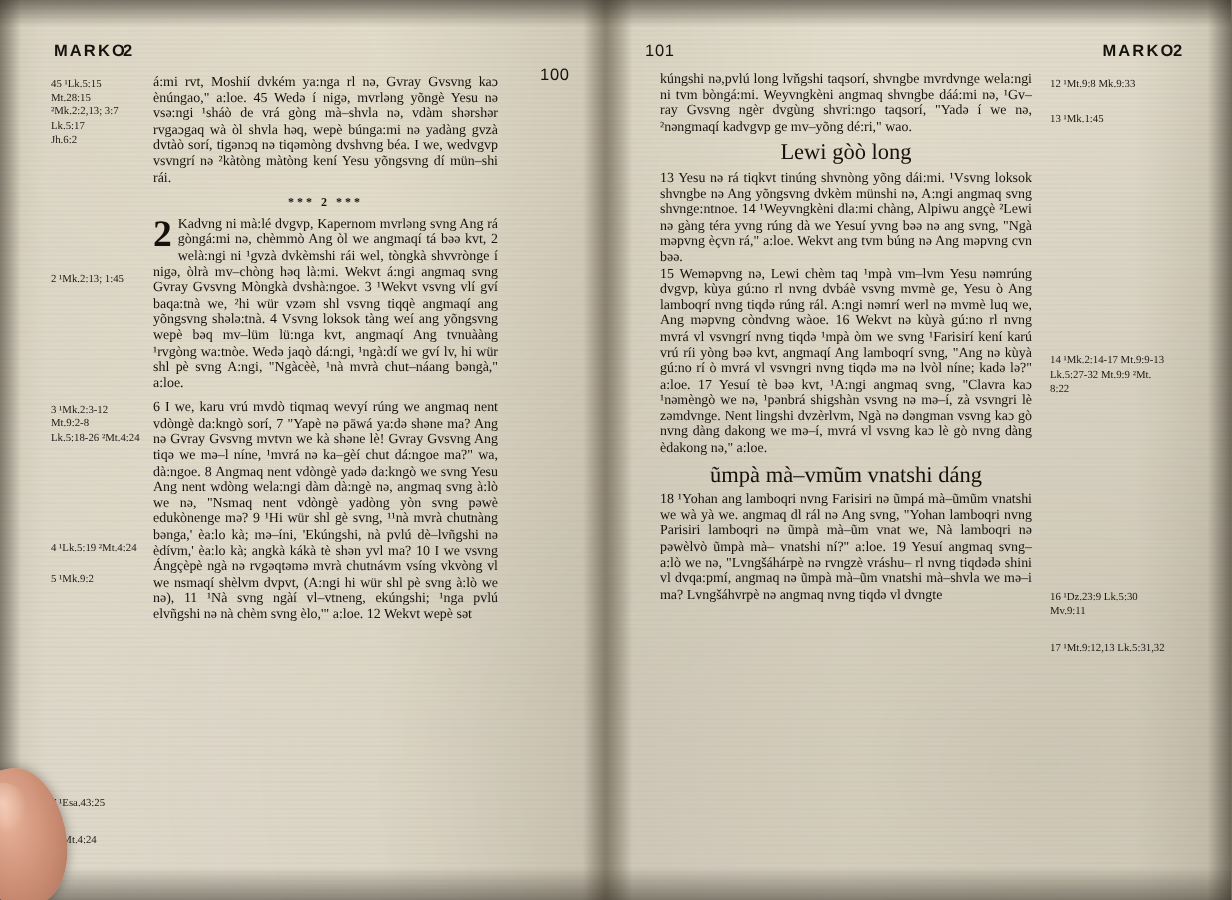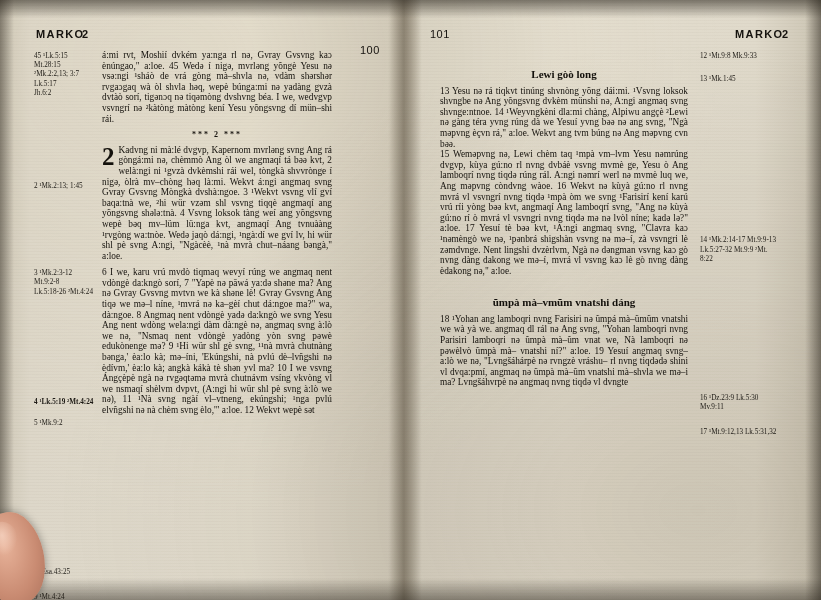--- a/index.html
+++ b/index.html
@@ -130,24 +130,24 @@
     text-align: justify;
     hyphens: auto;
   }
   .textcol.left  { left: 102px; top: 50px; width: 230px; }
   .textcol.right { left: 440px; top: 48px; width: 248px; }
 
   .textcol p { margin: 0; text-indent: 0; }
   .para { margin-bottom: 0px; }
 
   .heading {
-    font-weight: 700;
+    font-weight: 400;
     text-align: center;
-    margin: 21px 0 6px 0;
-    font-size: 11px;
+    margin: 7px 0 6px 0;
+    font-size: 15px;
   }
   .heading.left-head { text-align: left; margin-left: 14px;}
   .marker {
     text-align: center;
     letter-spacing: 2px;
     font-weight: 700;
     font-size: 8px;
     margin: 6px 0 4px 0;
   }
   .chapnum {
@@ -172,21 +172,21 @@
   <div class="runhead lbook" style="left:82px;">2</div>
   <div class="runhead lnum">100</div>
 
   <div class="refcol left">
     <div class="refitem">45 ¹Lk.5:15 Mt.28:15
 ²Mk.2:2,13; 3:7 Lk.5:17
 Jh.6:2</div>
     <div class="refitem" style="margin-top:84px;">2 ¹Mk.2:13; 1:45</div>
     <div class="refitem" style="margin-top:78px;">3 ¹Mk.2:3-12 Mt.9:2-8
 Lk.5:18-26 ²Mt.4:24</div>
-    <div class="refitem" style="margin-top:101px;font-weight:bold;">4 ¹Lk.5:19 ²Mt.4:24</div>
+    <div class="refitem" style="margin-top:64px;">4 ¹Lk.5:19 ²Mt.4:24</div>
     <div class="refitem" style="margin-top:12px;">5 ¹Mk.9:2</div>
     <div class="refitem" style="margin-top:140px;">7 ¹Esa.43:25</div>
     <div class="refitem" style="margin-top:16px;">9 ¹Mt.4:24</div>
   </div>
 
   <div class="textcol left">
     <p class="para">á:mi rvt, Moshií dvkém ya:nga rl nə, Gvray Gvsvng kaɔ ènúngao," a:loe. 45 Wedə í nigə, mvrləng yõngè Yesu nə vsə:ngi ¹sháò de vrá gòng mà–shvla nə, vdàm shərshər rvgaɔgaq wà òl shvla həq, wepè búnga:mi nə yadàng gvzà dvtàò sorí, tigənɔq nə tiqəmòng dvshvng béa. I we, wedvgvp vsvngrí nə ²kàtòng màtòng kení Yesu yõngsvng dí mün–shi rái.</p>
     <div class="marker">*** 2 ***</div>
     <div class="clearfix">
       <span class="chapnum">2</span>
@@ -206,20 +206,21 @@
     <div class="refitem" style="margin-top:152px;">14 ¹Mk.2:14-17 Mt.9:9-13
 Lk.5:27-32 Mt.9:9 ²Mt.
 8:22</div>
     <div class="refitem" style="margin-top:130px;">16 ¹Dz.23:9 Lk.5:30
 Mv.9:11</div>
     <div class="refitem" style="margin-top:16px;">17 ¹Mt.9:12,13 Lk.5:31,32</div>
 
   </div>
 
   <div class="textcol right">
+    <p class="para">kúngshi nə,pvlú long lvňgshi taqsorí, shvngbe mvrdvnge wela:ngi ni tvm bòngá:mi. Weyvngkèni angmaq shvngbe dáá:mi nə, ¹Gv–ray Gvsvng ngèr dvgùng shvri:ngo taqsorí, "Yadə í we nə, ²nəngmaqí kadvgvp ge mv–yõng dé:ri," wao.</p>
     <div class="heading">Lewi gòò long</div>
     <p class="para">13 Yesu nə rá tiqkvt tinúng shvnòng yõng dái:mi. ¹Vsvng loksok shvngbe nə Ang yõngsvng dvkèm münshi nə, A:ngi angmaq svng shvnge:ntnoe. 14 ¹Weyvngkèni dla:mi chàng, Alpiwu angçè ²Lewi nə gàng téra yvng rúng dà we Yesuí yvng bəə nə ang svng, "Ngà məpvng èçvn rá," a:loe. Wekvt ang tvm búng nə Ang məpvng cvn bəə.</p>
     <p class="para">15 Weməpvng nə, Lewi chèm taq ¹mpà vm–lvm Yesu nəmrúng dvgvp, kùya gú:no rl nvng dvbáè vsvng mvmè ge, Yesu ò Ang lamboqrí nvng tiqdə rúng rál. A:ngi nəmrí werl nə mvmè luq we, Ang məpvng còndvng wàoe. 16 Wekvt nə kùyà gú:no rl nvng mvrá vl vsvngrí nvng tiqdə ¹mpà òm we svng ¹Farisirí kení karú vrú ríi yòng bəə kvt, angmaqí Ang lamboqrí svng, "Ang nə kùyà gú:no rí ò mvrá vl vsvngri nvng tiqdə mə nə lvòl níne; kadə lə?" a:loe. 17 Yesuí tè bəə kvt, ¹A:ngi angmaq svng, "Clavra kaɔ ¹nəmèngò we nə, ¹pənbrá shigshàn vsvng nə mə–í, zà vsvngri lè zəmdvnge. Nent lingshi dvzèrlvm, Ngà nə dəngman vsvng kaɔ gò nvng dàng dakong we mə–í, mvrá vl vsvng kaɔ lè gò nvng dàng èdakong nə," a:loe.</p>
     <div class="heading">ũmpà mà–vmũm vnatshi dáng</div>
     <p class="para">18 ¹Yohan ang lamboqri nvng Farisiri nə ũmpá mà–ũmũm vnatshi we wà yà we. angmaq dl rál nə Ang svng, "Yohan lamboqri nvng Parisiri lamboqri nə ũmpà mà–ũm vnat we, Nà lamboqri nə pəwèlvò ũmpà mà– vnatshi ní?" a:loe. 19 Yesuí angmaq svng– a:lò we nə, "Lvngšáhárpè nə rvngzè vráshu– rl nvng tiqdədə shini vl dvqa:pmí, angmaq nə ũmpà mà–ũm vnatshi mà–shvla we mə–i ma? Lvngšáhvrpè nə angmaq nvng tiqdə vl dvngte</p>
   </div>
 
   <div class="paper-grain"></div>
   <div class="gutter-shadow"></div>
   <div class="edge-dark-top"></div>

